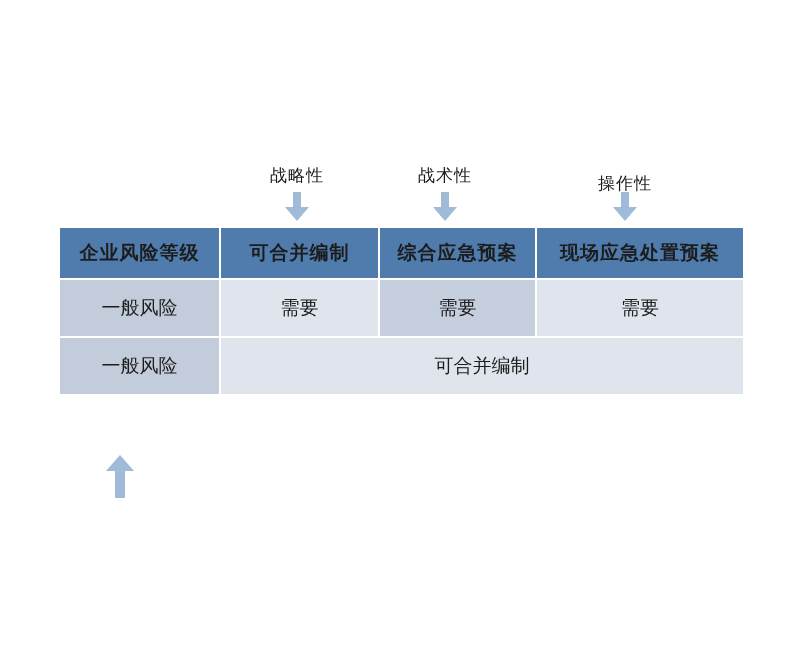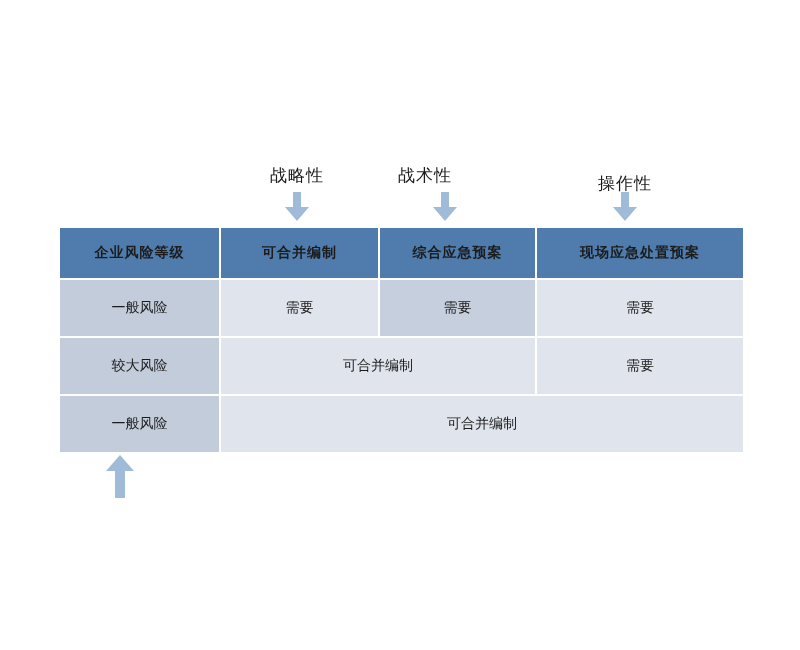--- a/index.html
+++ b/index.html
@@ -48,21 +48,21 @@
     top: 226px;
     width: 685px;
     border-collapse: separate;
     border-spacing: 2px;
     table-layout: fixed;
   }
   #matrix td {
     padding: 0;
     text-align: center;
     vertical-align: middle;
-    font-size: 14px;
+    font-size: 19px;
     color: #1c1c1c;
   }
 
   .col-a { width: 159px; }
   .col-b { width: 157px; }
   .col-c { width: 155px; }
   .col-d { width: 206px; }
 
   .hdr {
     background: #4f7cac;
@@ -99,21 +99,21 @@
     letter-spacing: 1px;
   }
 </style>
 </head>
 <body>
 
 <div id="canvas">
 
   <div class="anno-label" style="left:297px; top:164px;">战略性</div>
 
-  <div class="anno-label" style="left:425px; top:164px;">战术性</div>
+  <div class="anno-label" style="left:445px; top:164px;">战术性</div>
 
   <div class="anno-label" style="left:625px; top:172px;">操作性</div>
 
   <div class="arrow-down" style="left:297px; top:192px;">
     <svg width="26" height="30" viewBox="0 0 26 30">
       <polygon points="9,0 17,0 17,15 25,15 13,29 1,15 9,15" fill="#9fbbd8"></polygon>
     </svg>
   </div>
 
   <div class="arrow-down" style="left:445px; top:192px;">
@@ -143,25 +143,20 @@
         <td class="hdr hdr-wide">现场应急处置预案</td>
       </tr>
 
       <tr>
         <td class="rowhead">一般风险</td>
         <td class="cell">需要</td>
         <td class="cell cell-accent">需要</td>
         <td class="cell">需要</td>
       </tr>
 
-      <tr>
-        <td class="rowhead">较大风险</td>
-        <td class="cell" colspan="2">可合并编制</td>
-        <td class="cell">需要</td>
-      </tr>
 
       <tr>
         <td class="rowhead">一般风险</td>
         <td class="cell" colspan="3">可合并编制</td>
       </tr>
     </tbody>
   </table>
 
   <div class="arrow-up" style="left:120px; top:455px;">
     <svg width="30" height="44" viewBox="0 0 30 44">

